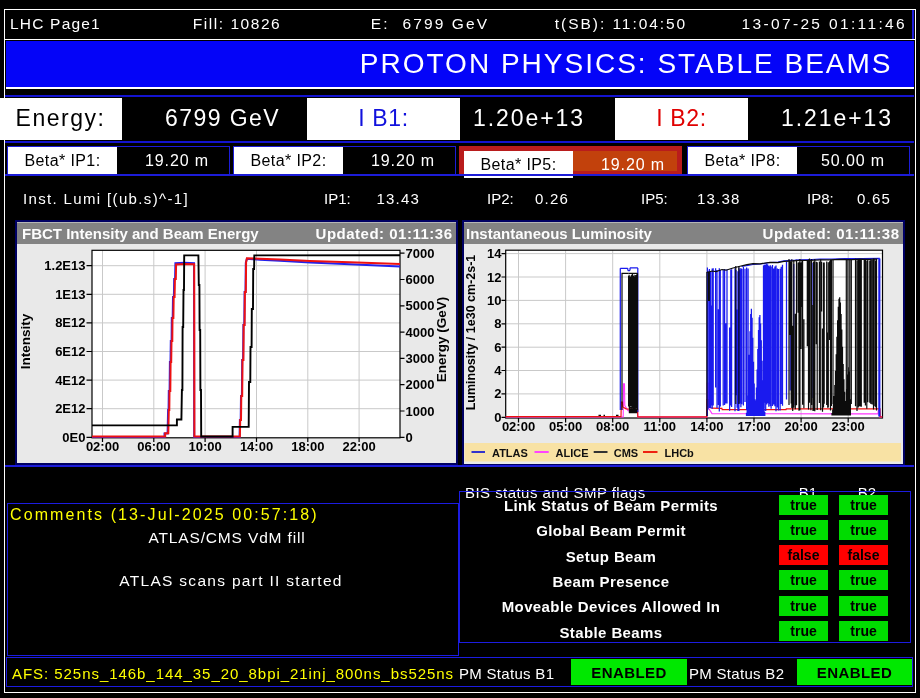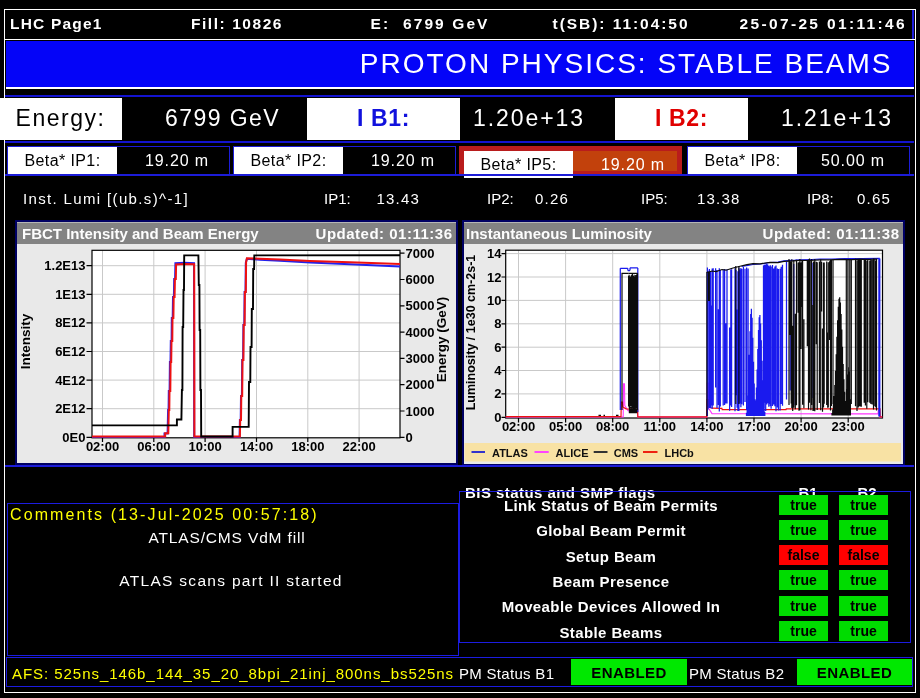--- a/index.html
+++ b/index.html
@@ -1,35 +1,35 @@
 <!DOCTYPE html>
 <html><head><meta charset="utf-8"><style>
 html,body{margin:0;padding:0;background:#000;width:920px;height:698px;overflow:hidden}
 body{font-family:"Liberation Sans",sans-serif;position:relative;color:#fff}
 .abs{position:absolute}
-.b{font-weight:bold}
+.b{font-weight:normal}
 svg{position:absolute}
 svg text{font-family:"Liberation Sans",sans-serif}
 .ct{font-size:15px;font-weight:bold;fill:#fdfdfd}
 .tk{font-size:13px;font-weight:bold;fill:#000}
 .at{font-size:13.5px;font-weight:bold;fill:#000}
 .lg{font-size:11px;font-weight:bold;fill:#111}
 .wbox{position:absolute;background:#fff;color:#000;display:flex;align-items:center;justify-content:center}
 .val{position:absolute;color:#fff;display:flex;align-items:center;justify-content:center}
 .bluetx{color:#1111dd}.redtx{color:#e00000}
 .stat{position:absolute;width:49px;height:20px;display:flex;align-items:center;justify-content:center;font-size:14px;font-weight:bold;color:#000}
 </style></head><body>
 <div class="abs" style="left:4px;top:9px;width:909.5px;height:681.5px;border:1.5px solid #fff"></div>
 
 <div class="abs b" style="left:0;top:10px;width:920px;height:28px;font-size:15.5px;letter-spacing:1.2px">
   <span class="abs" style="left:10px;top:4.5px">LHC Page1</span>
   <span class="abs" style="left:237px;top:4.5px;transform:translateX(-50%);letter-spacing:1.55px">Fill: 10826</span>
   <span class="abs" style="left:430px;top:4.5px;transform:translateX(-50%);letter-spacing:2.1px">E:&nbsp; 6799 GeV</span>
   <span class="abs" style="left:621px;top:4.5px;transform:translateX(-50%);letter-spacing:1.95px">t(SB): 11:04:50</span>
-  <span class="abs" style="right:13px;top:4.5px;letter-spacing:2.35px">25-07-25 01:11:46</span>
+  <span class="abs" style="right:13px;top:4.5px;letter-spacing:2.35px">13-07-25 01:11:46</span>
 </div>
 <div class="abs" style="left:911.5px;top:10px;width:2px;height:29px;background:#1c1cd8"></div>
 <div class="abs" style="left:4px;top:38.5px;width:911px;height:1.5px;background:#fff"></div>
 
 <div class="abs" style="left:5.5px;top:40.5px;width:908px;height:46.8px;background:#0404f8;border-bottom:2px solid #fff;display:flex;align-items:center;justify-content:flex-end">
   <span style="font-size:28px;letter-spacing:2px;transform:translateX(-21px)">PROTON PHYSICS: STABLE BEAMS</span>
 </div>
 
 <div class="abs" style="left:5px;top:95px;width:909px;height:1.6px;background:#1313cf"></div>
 

